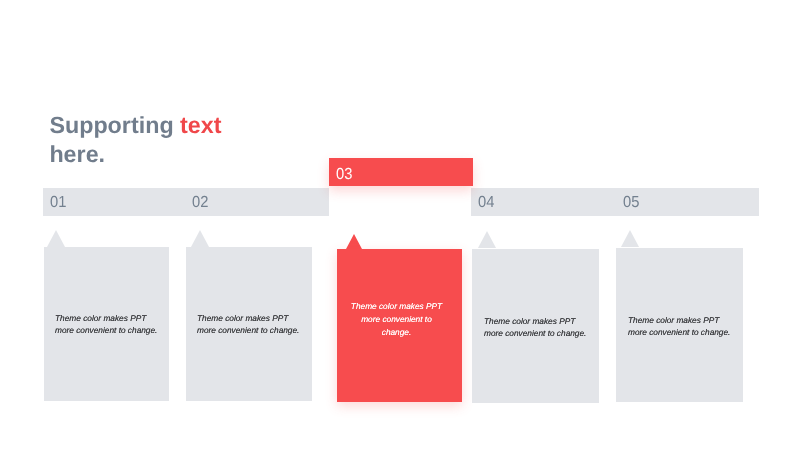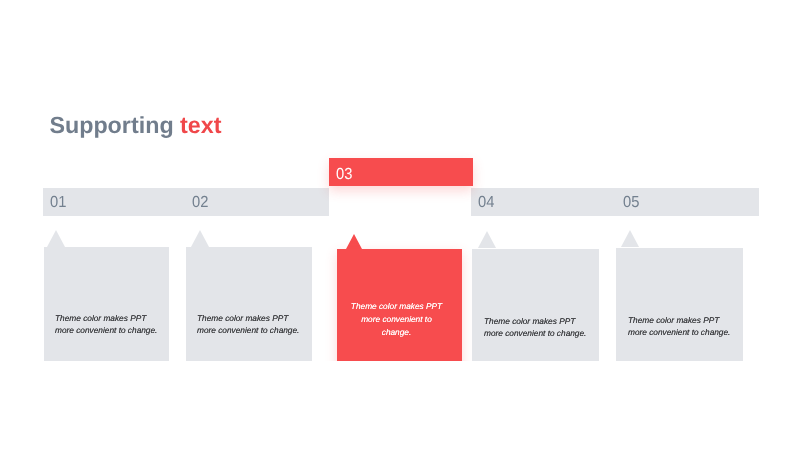--- a/index.html
+++ b/index.html
@@ -2,21 +2,21 @@
 <html><head>
 <meta charset="utf-8">
 <style>
   html, body { margin:0; padding:0; }
   body {
     width:800px; height:450px; background:#ffffff; overflow:hidden;
     font-family:"Liberation Sans", sans-serif;
     -webkit-font-smoothing:antialiased;
     text-rendering:geometricPrecision;
   }
-  .slide { position:relative; width:800px; height:361px; background:#fff; overflow:hidden; }
+  .slide { position:relative; width:800px; height:450px; background:#fff; overflow:hidden; }
 
   
   .title {
     position:absolute; left:49.4px; top:111px;
     font-size:23.3px; font-weight:bold; color:#717D8C;
     line-height:29.4px; white-space:pre;
   }
   .title .accent { color:#F0474A; }
 
   
@@ -54,21 +54,21 @@
     font-style:italic;
   }
   .ctext.hl { color:#FFFFFF; line-height:13.2px; text-align:center;
                text-shadow:0 0 0.35px rgba(255,255,255,0.85); }
 </style>
 </head>
 <body>
 
 <div class="slide">
 
-  <div class="title"><span>Supporting </span><span class="accent">text</span><br></div>
+  <div class="title"><span>Supporting </span><span class="accent">text</span><br><span>here.</span></div>
 
   <div class="bar-seg" style="left:43px;  width:286px;"></div>
   <div class="bar-seg" style="left:471px; width:288px;"></div>
 
   <div class="num" style="left:50px;">01</div>
   <div class="num" style="left:192px;">02</div>
   <div class="num" style="left:478px;">04</div>
   <div class="num" style="left:623px;">05</div>
 
   <div class="hi-block"></div>

